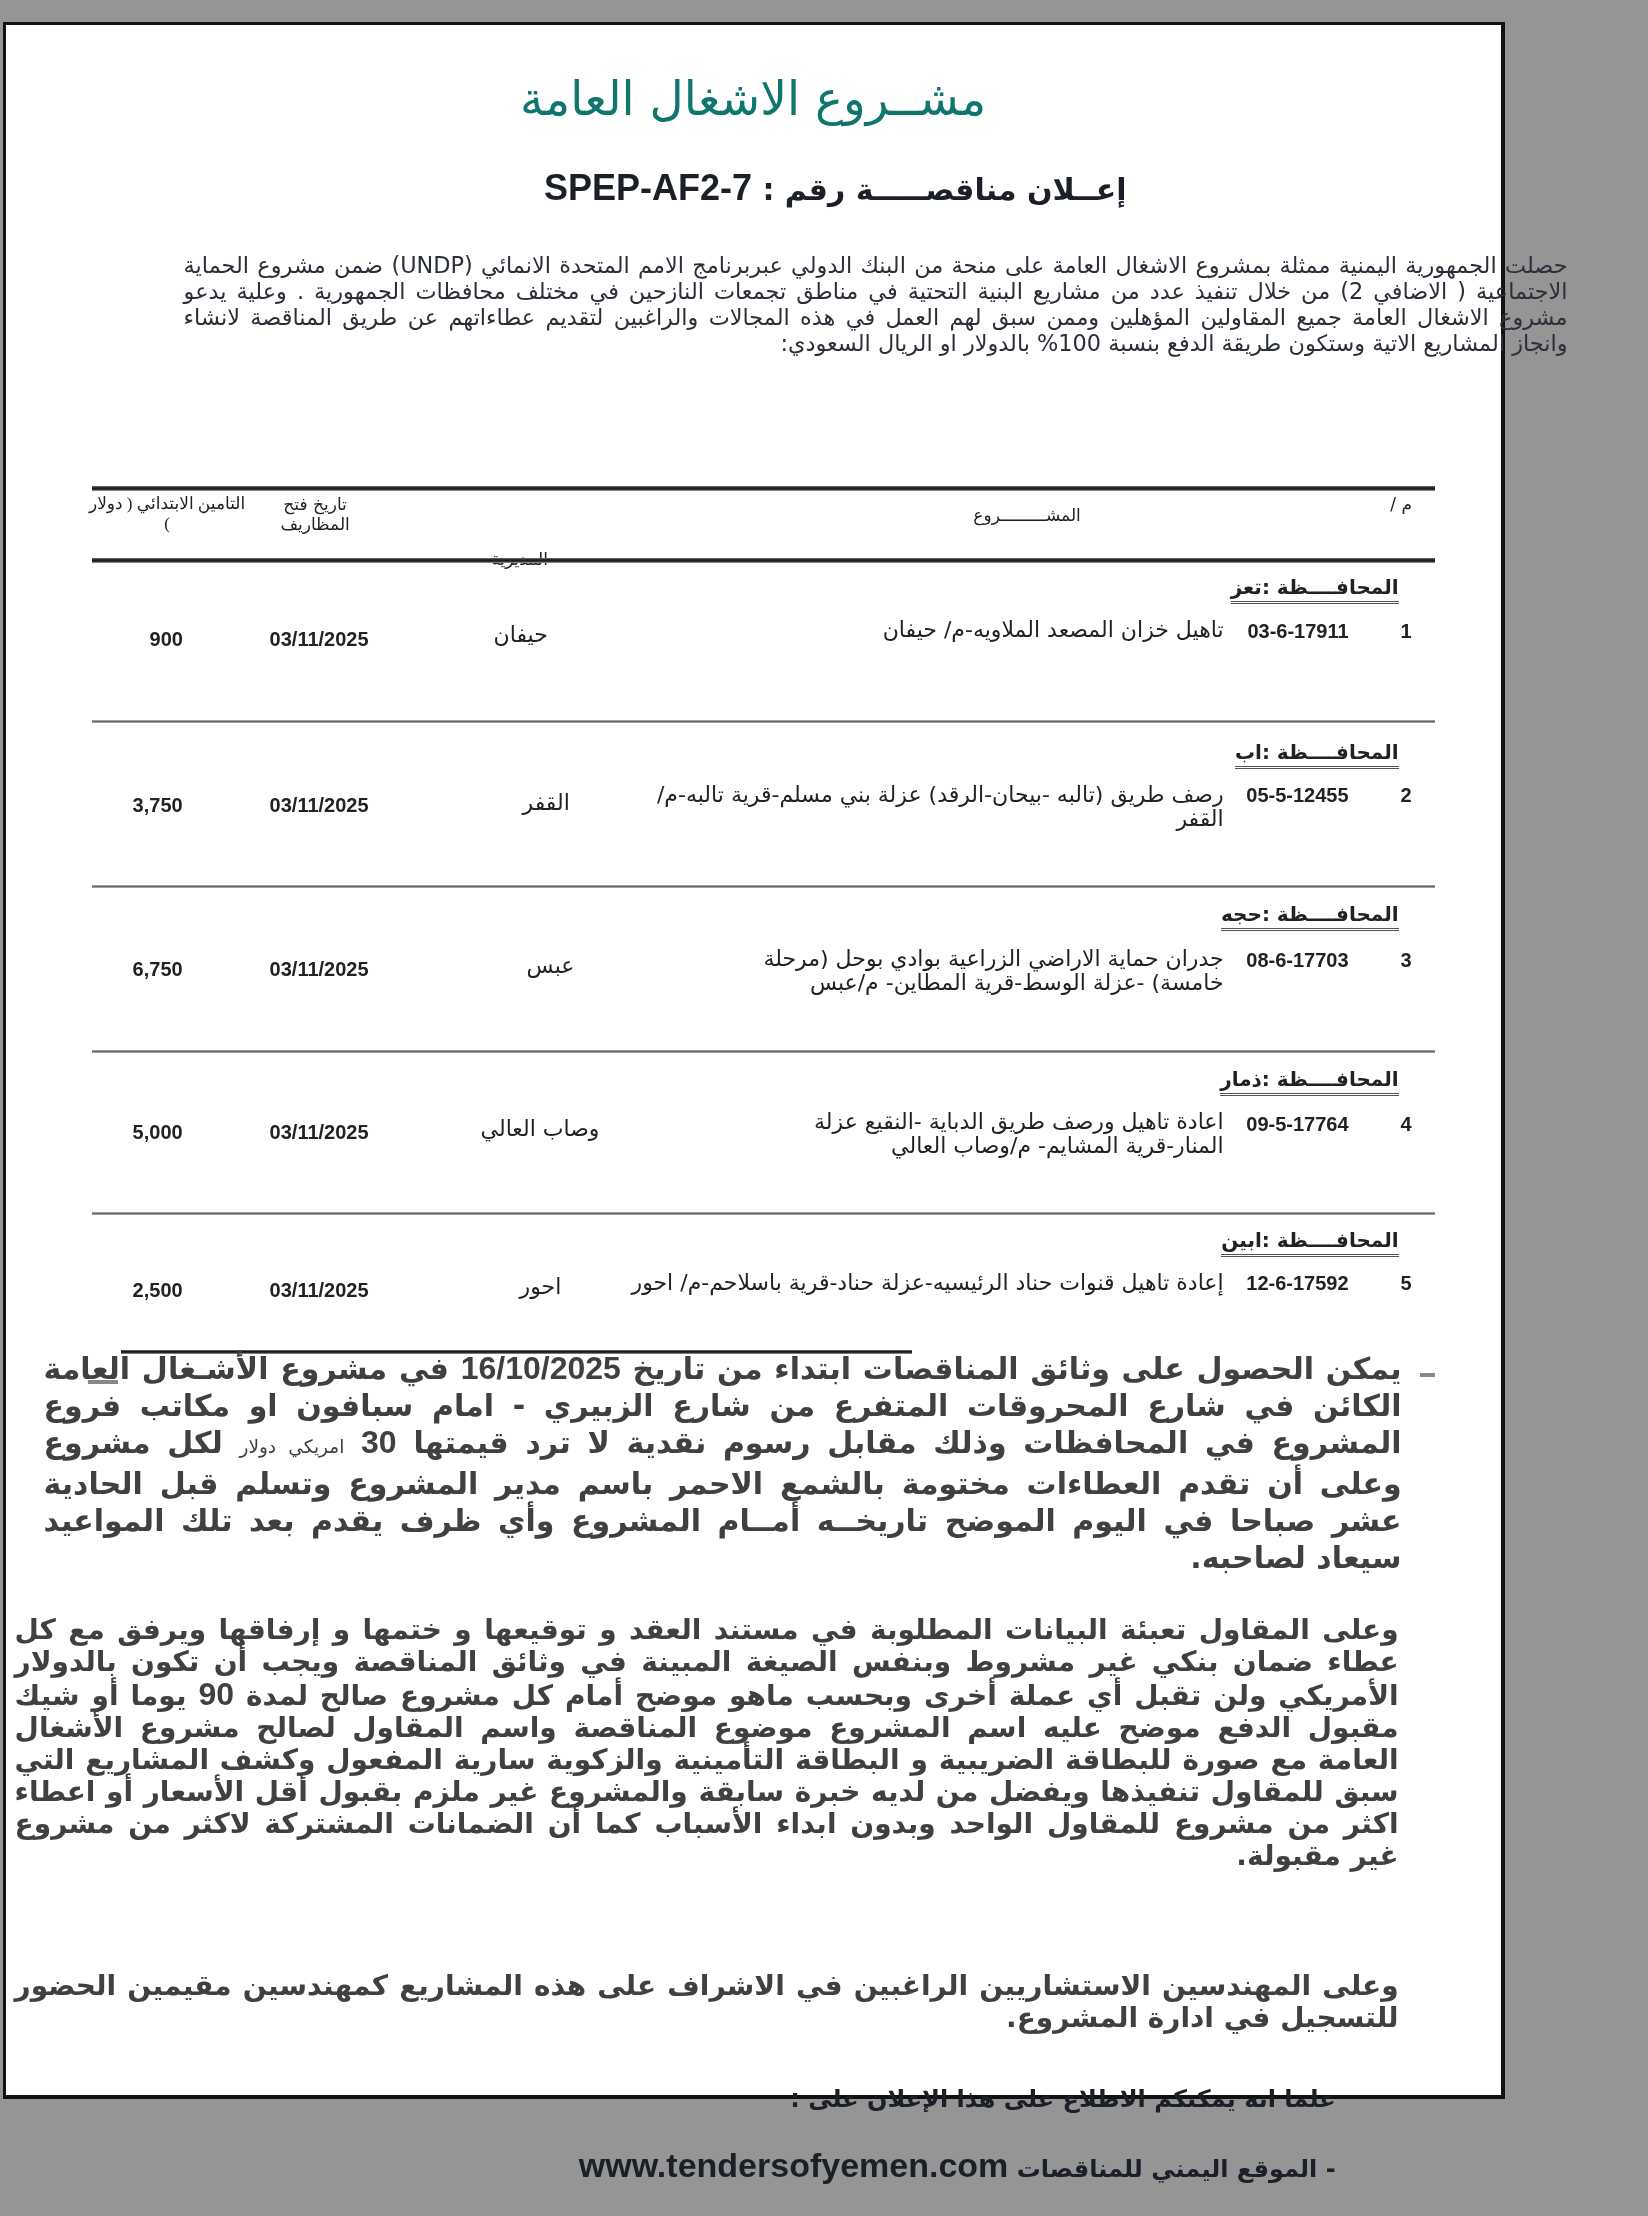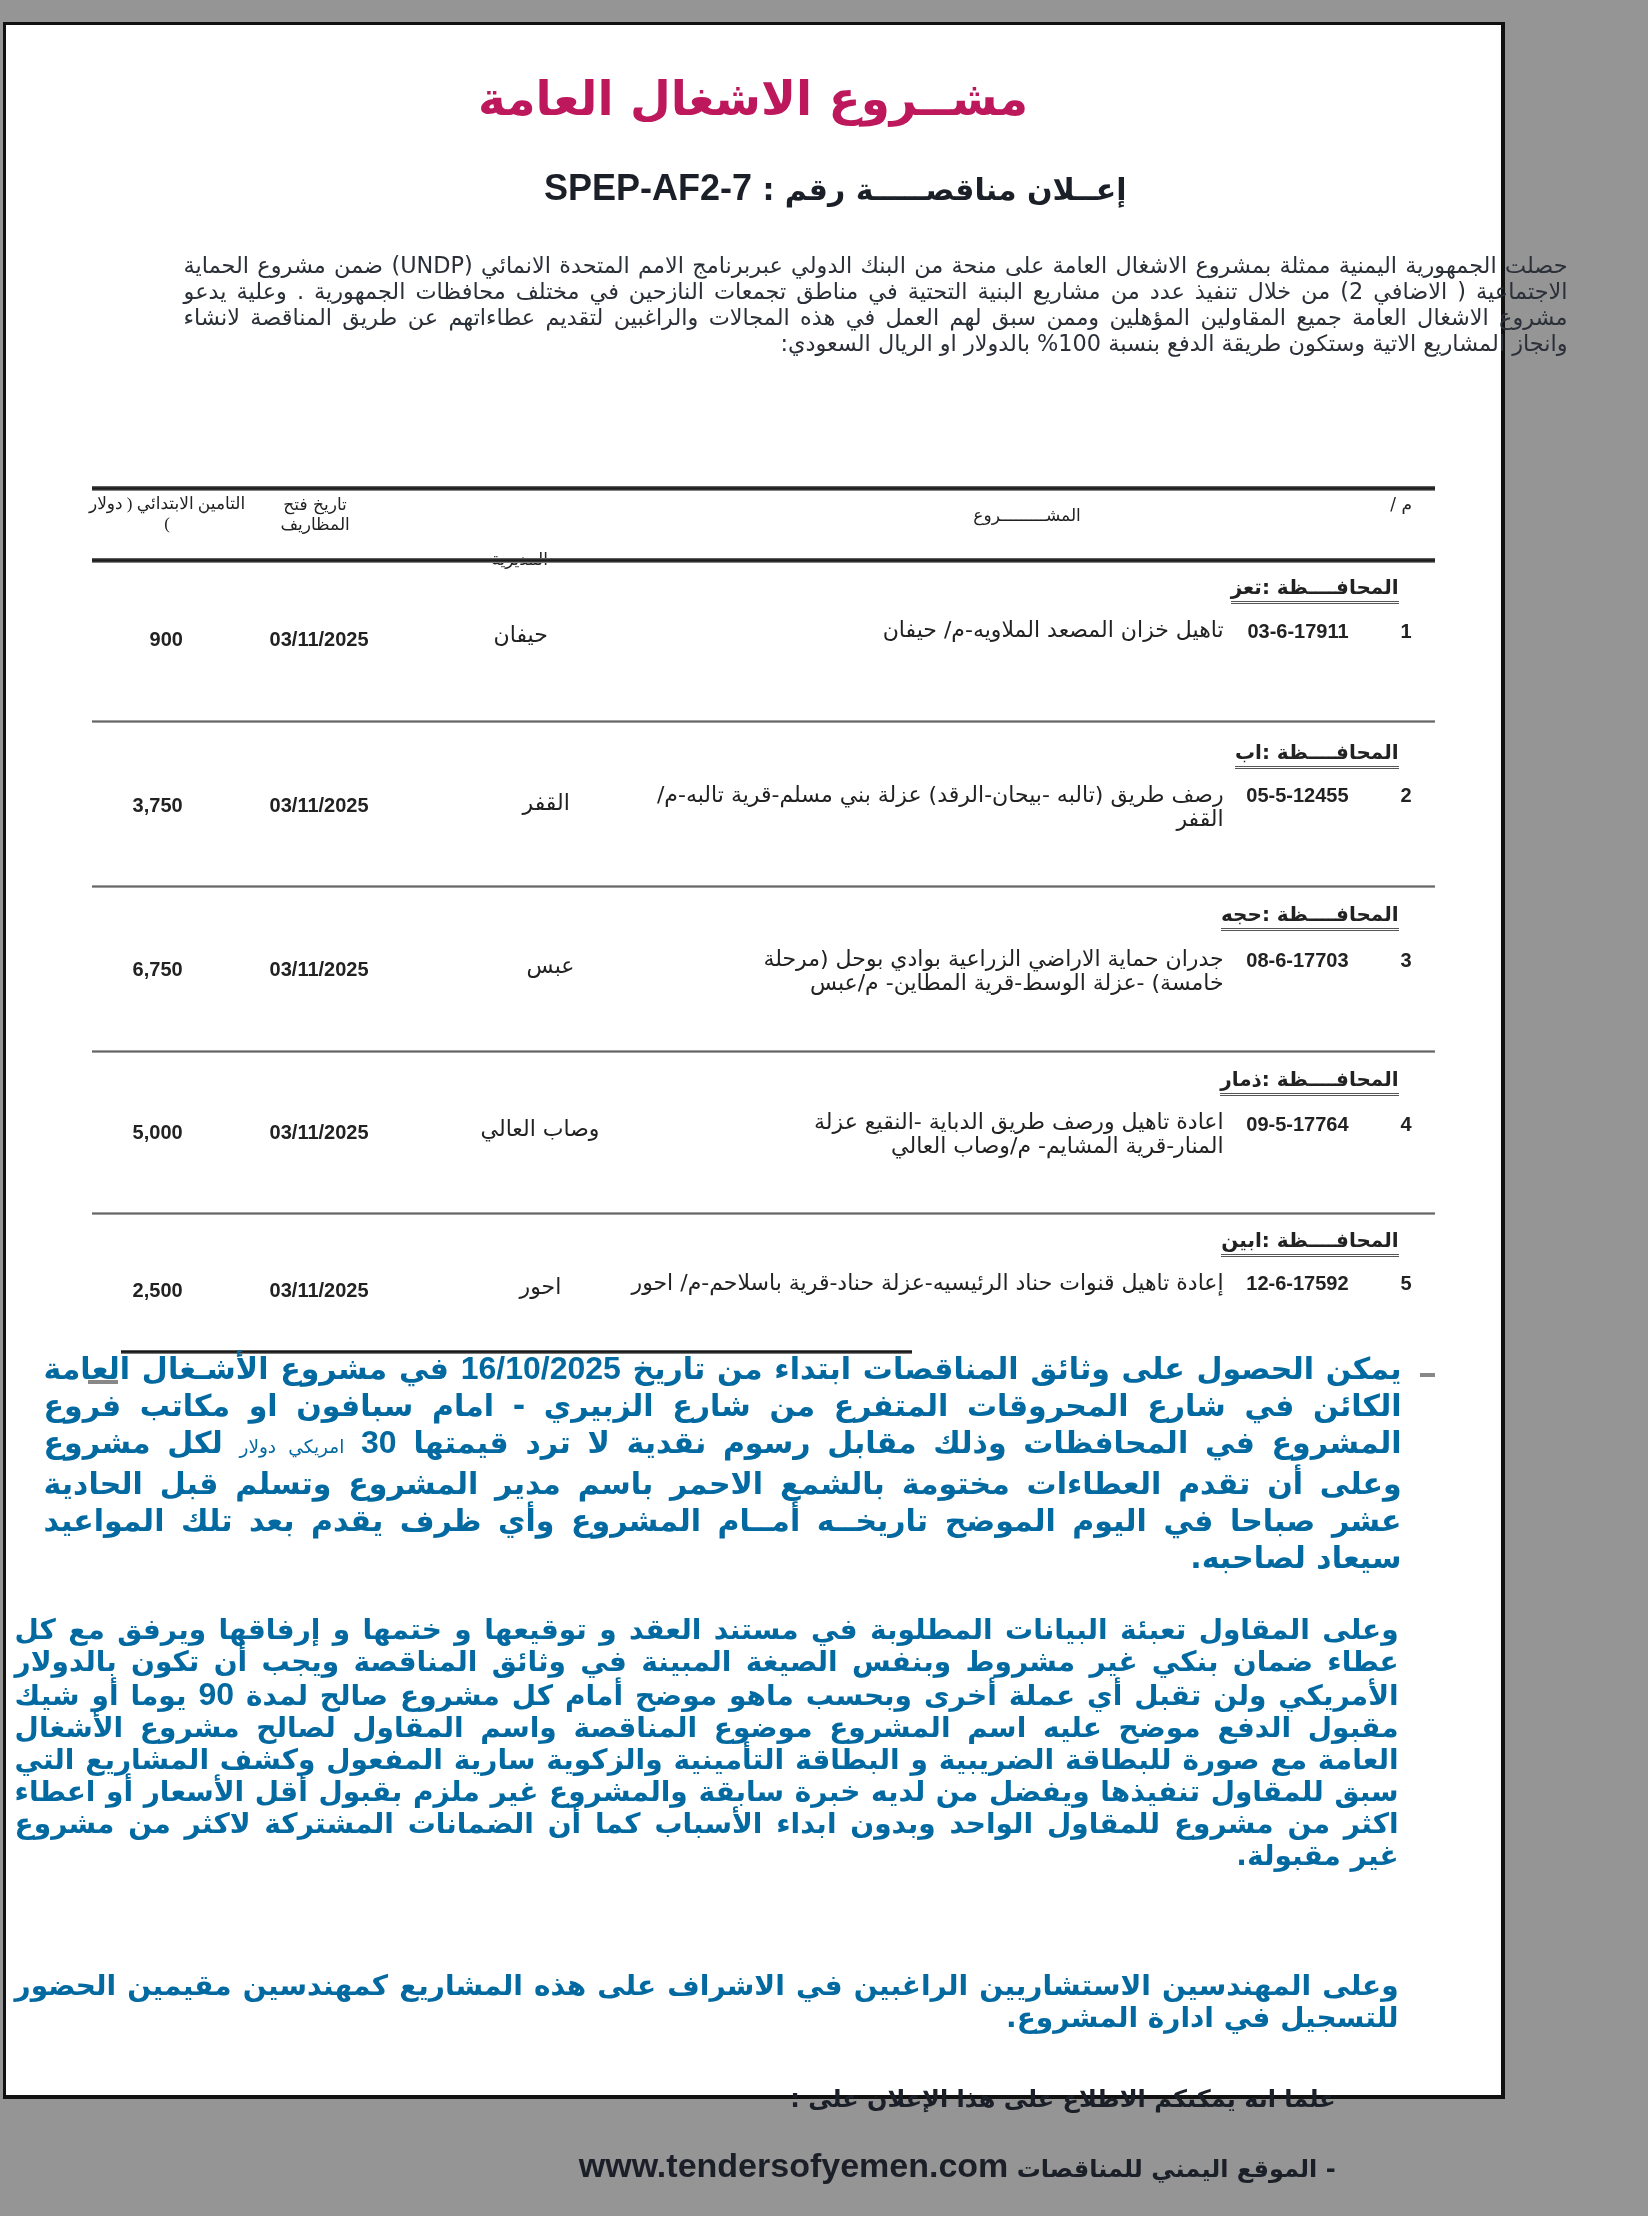--- a/index.html
+++ b/index.html
@@ -20,22 +20,22 @@
     border-right-width: 4px;
     border-bottom-width: 4px;
     box-sizing: content-box;
   }
   .abs { position: absolute; }
   .rtl { direction: rtl; unicode-bidi: embed; }
 
   .title {
     left: 0; right: 0; top: 46px;
     text-align: center;
-    font-size: 47px; font-weight: bold;
-    color: #be185d;
+    font-size: 47px; font-weight: normal;
+    color: #0f766e;
   }
   .subtitle {
     left: 396px; width: 725px; top: 142px;
     text-align: right;
     font-size: 30px; font-weight: bold;
   }
   .subtitle .num { font-family: "Liberation Sans", sans-serif; font-size: 36px; }
   .intro {
     left: 178px; width: 1384px; top: 227px;
     font-size: 22.4px; line-height: 26px;
@@ -59,21 +59,21 @@
     padding-bottom: 1.3px;
     color: #222;
   }
   .cell { position: absolute; font-size: 22px; color: #222; }
   .cell.num { font-family: "Liberation Sans", sans-serif; font-weight: bold; font-size: 20px; }
   .cell.desc { text-align: right; line-height: 24px; }
 
   .body-text {
     position: absolute; left: 99px; width: 1457px;
     font-size: 30px; line-height: 37px; font-weight: bold;
-    text-align: justify; color: #0369a1;
+    text-align: justify; color: #404040;
   }
   .bold-num { font-family: "Liberation Sans", sans-serif; font-size: 32px; font-weight: bold; }
   .small-inline { font-size: 18.5px; font-weight: normal; }
 
   .footer-line {
     position: absolute; right: 165px;
     font-size: 24px; font-weight: bold; line-height: 29px;
   }
   .url { font-family: "Liberation Sans", sans-serif; font-size: 34px; font-weight: bold; }
 </style>

